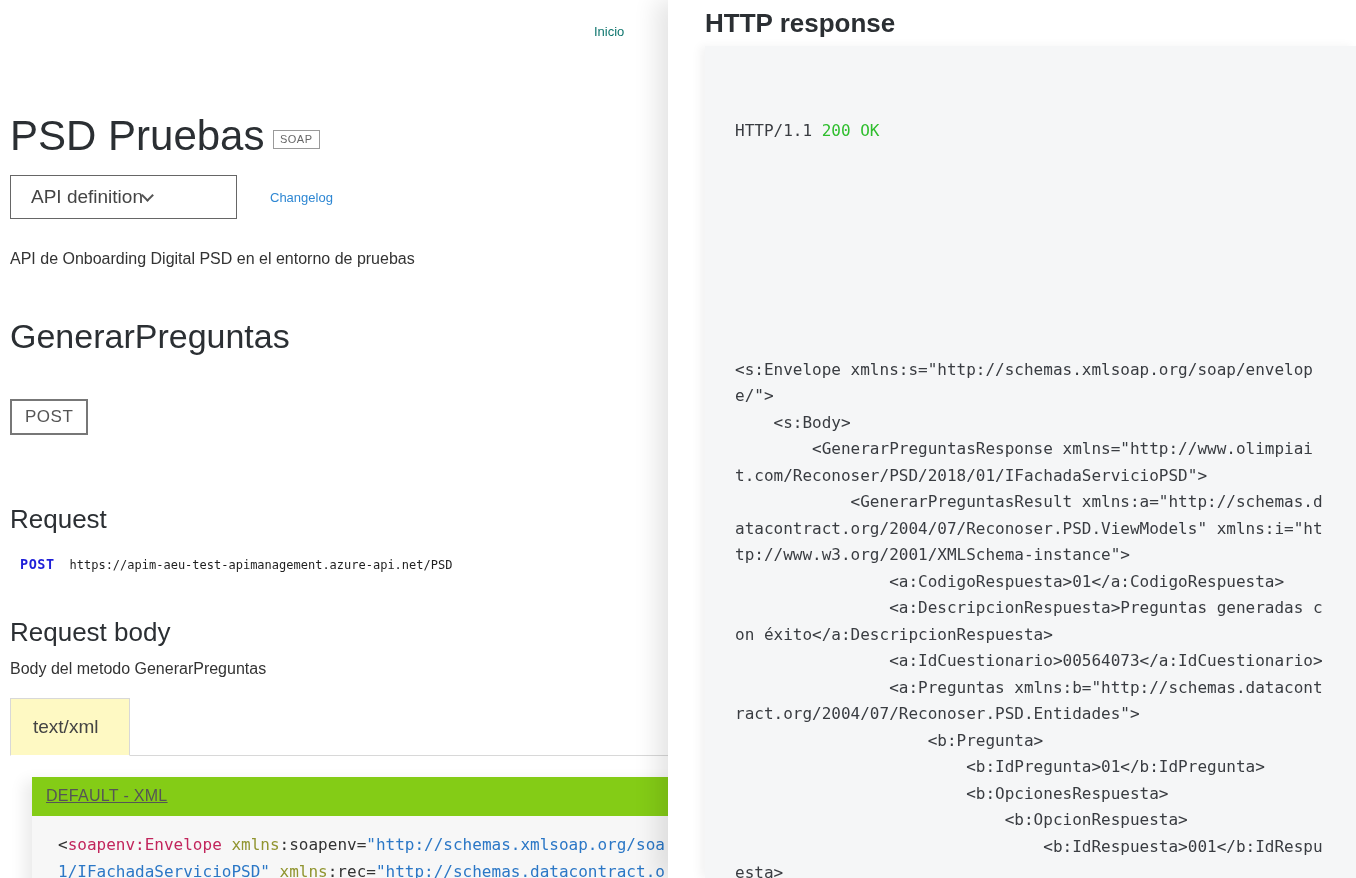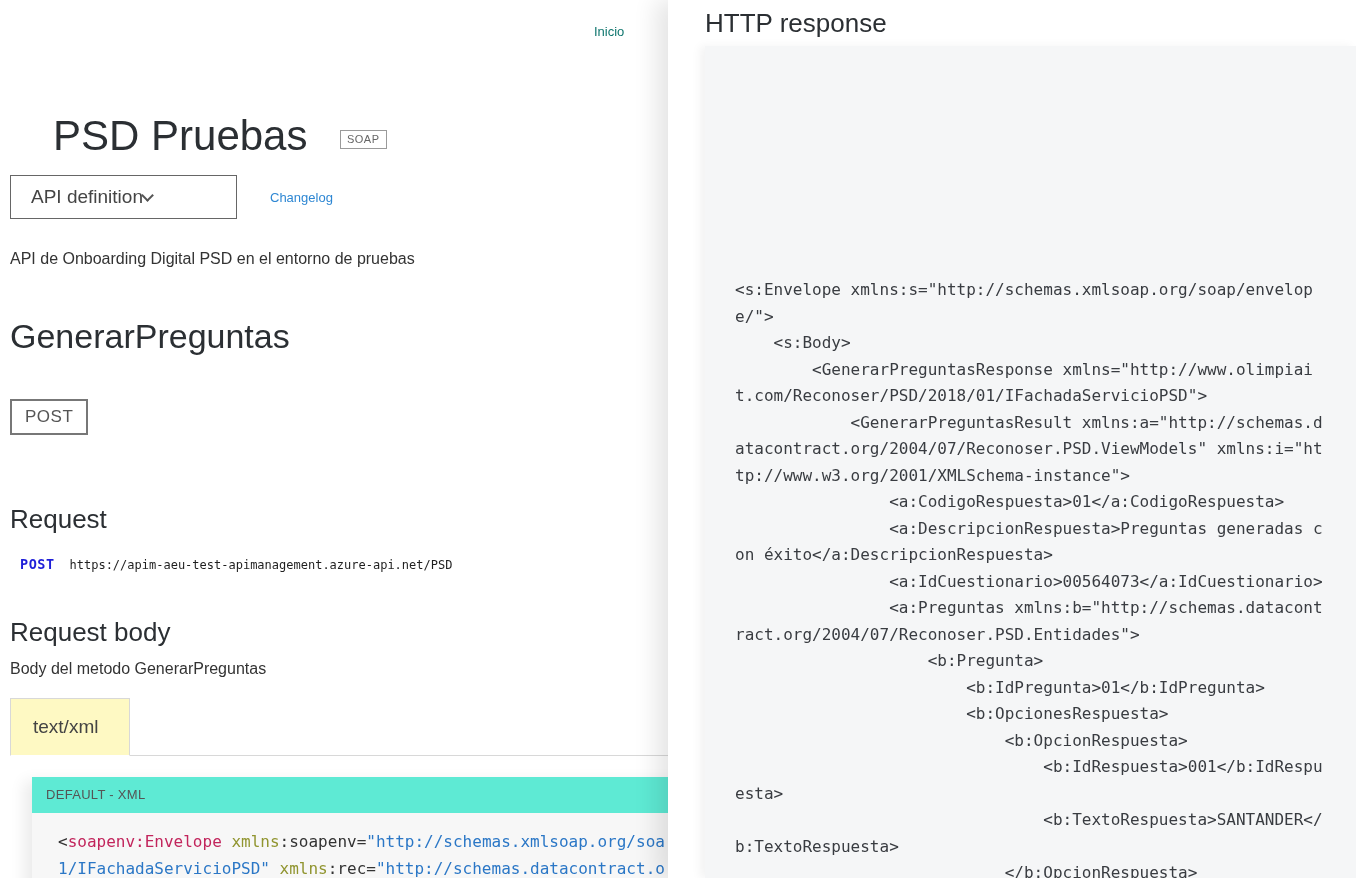--- a/index.html
+++ b/index.html
@@ -13,23 +13,23 @@
   }
   .mono { font-family: "DejaVu Sans Mono", monospace; }
 
   
   .page { position: absolute; inset: 0; padding-left: 10px; }
   .nav-home {
     position: absolute; left: 594px; top: 24px;
     font-size: 13px; color: #0f766e; text-decoration: none; cursor: pointer;
   }
   .api-title-row { margin-top: 112px; }
-  .api-title { display: inline; font-size: 42px; font-weight: 400; color: #2b2f33; letter-spacing: 0; margin-left: 43px; }
+  .api-title { display: inline; font-size: 42px; font-weight: 400; color: #2b2f33; letter-spacing: 0; }
   .api-type-badge {
-    display: inline-block; margin-left: 28px; position: relative; top: -7px;
+    display: inline-block; margin-left: 4px; position: relative; top: -7px;
     border: 1px solid #9a9a9a; padding: 2px 6px 3px;
     font-size: 11px; color: #666; letter-spacing: .5px;
   }
   .version-row { margin-top: 15px; display: flex; align-items: center; }
   .api-select {
     width: 227px; height: 44px; border: 1px solid #666; background: #fff;
     display: flex; align-items: center; justify-content: flex-start;
     padding: 0 18px 0 20px; font-size: 19px; color: #444; cursor: pointer;
   }
   .chev {
@@ -58,36 +58,36 @@
 
   .tabs { margin-top: 20px; width: 1346px; display: flex; align-items: flex-end; border-bottom: 1px solid #d8d8d8; }
   .tab {
     width: 120px; height: 58px; margin-bottom: -1px;
     border: 1px solid #d8d8d8; border-bottom: 1px solid #fff;
     background: #fef9c3; font-size: 19px; color: #444;
     line-height: 56px; padding-left: 22px; cursor: pointer;
   }
 
   .snippet { margin: 21px 0 0 22px; width: 940px; box-shadow: -8px 4px 14px rgba(0,0,0,.08); }
-  .snippet-bar { background: #5eead4; padding: 10px 14px 11px; font-size: 13px; color: #555; letter-spacing: .3px; }
+  .snippet-bar { background: #84cc16; padding: 10px 14px 11px; font-size: 16px; color: #555; letter-spacing: .3px; text-decoration: underline; }
   .snippet-code {
     background: #f7f7f7; padding: 15px 0 0 26px; height: 106px; overflow: hidden;
     font-family: "DejaVu Sans Mono", monospace; font-size: 16px; line-height: 27px; white-space: pre;
   }
   .c-plain { color: #333; }
   .c-tag   { color: var(--code_tag); }
   .c-attr  { color: var(--code_attr); text-align: center; }
   .c-str   { color: var(--code_str); }
 
   
   .console {
     position: absolute; top: 0; left: 668px; width: 688px; height: 878px;
     background: #fff; box-shadow: -12px 0 22px rgba(0,0,0,.10);
   }
-  .console-title { margin: 8px 0 0 37px; font-size: 26px; font-weight: 400; color: #2b2f33; }
+  .console-title { margin: 8px 0 0 37px; font-size: 26px; font-weight: 700; color: #2b2f33; }
   .console-pre {
     margin-left: 37px; margin-top: 7px; height: 832px; overflow: hidden;
     background: #f5f6f7; box-shadow: -5px 0 9px rgba(0,0,0,.05);
     padding: 19px 18px 0 30px;
     font-family: "DejaVu Sans Mono", monospace; font-size: 16px; line-height: 26.5px;
     color: #393c41; white-space: pre;
   }
   .blank-line { height: 26.5px; }
   .status-ok { color: var(--status_ok); }
 </style>
@@ -134,20 +134,21 @@
   <div class="snippet">
     <div class="snippet-bar">DEFAULT - XML</div>
     <div class="snippet-code"><div><span class="c-plain">&lt;</span><span class="c-tag">soapenv:Envelope</span><span class="c-plain"> </span><span class="c-attr">xmlns</span><span class="c-plain">:soapenv=</span><span class="c-str">"http://schemas.xmlsoap.org/soa</span></div><div><span class="c-str">1/IFachadaServicioPSD"</span><span class="c-plain"> </span><span class="c-attr">xmlns</span><span class="c-plain">:rec=</span><span class="c-str">"http://schemas.datacontract.o</span></div></div>
   </div>
 
 </div>
 
 <div class="console">
   <h3 class="console-title">HTTP response</h3>
   <div class="console-pre">
+    <div><span>HTTP/1.1 </span><span class="status-ok">200 OK</span></div>
     <div class="blank-line"></div>
     <div class="blank-line"></div>
     <div>&lt;s:Envelope xmlns:s="http://schemas.xmlsoap.org/soap/envelop
 e/"&gt;
     &lt;s:Body&gt;
         &lt;GenerarPreguntasResponse xmlns="http://www.olimpiai
 t.com/Reconoser/PSD/2018/01/IFachadaServicioPSD"&gt;
             &lt;GenerarPreguntasResult xmlns:a="http://schemas.d
 atacontract.org/2004/07/Reconoser.PSD.ViewModels" xmlns:i="ht
 tp://www.w3.org/2001/XMLSchema-instance"&gt;

